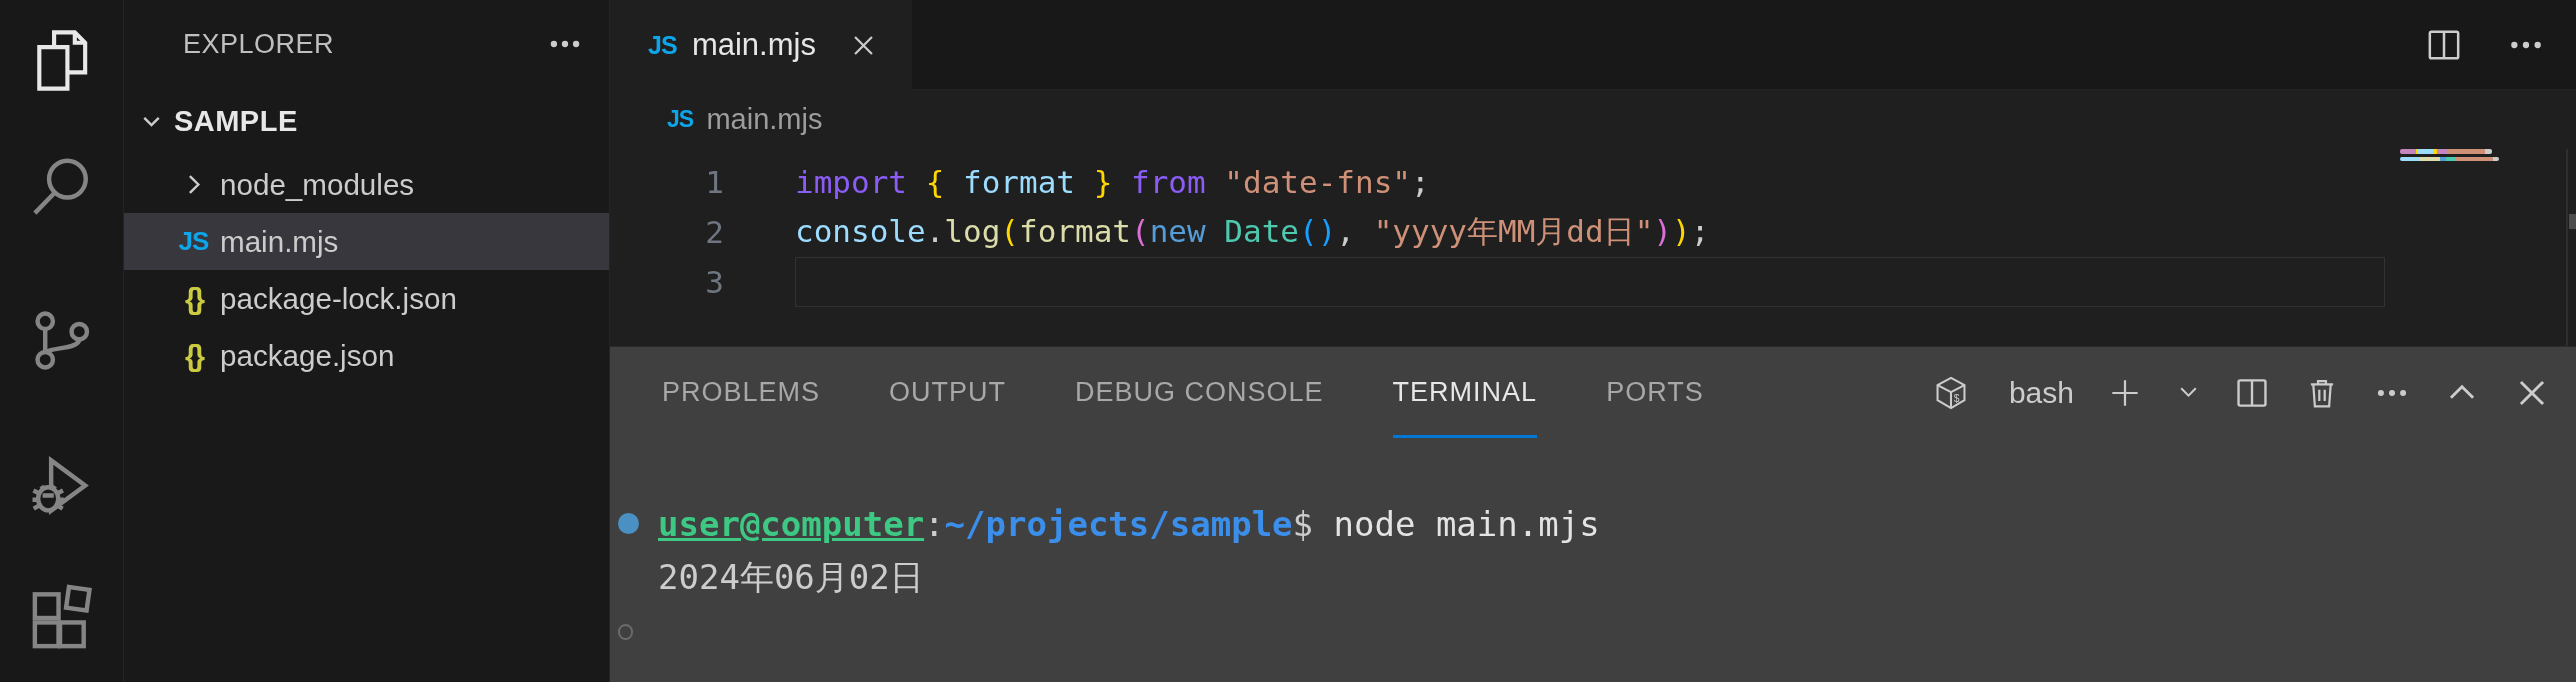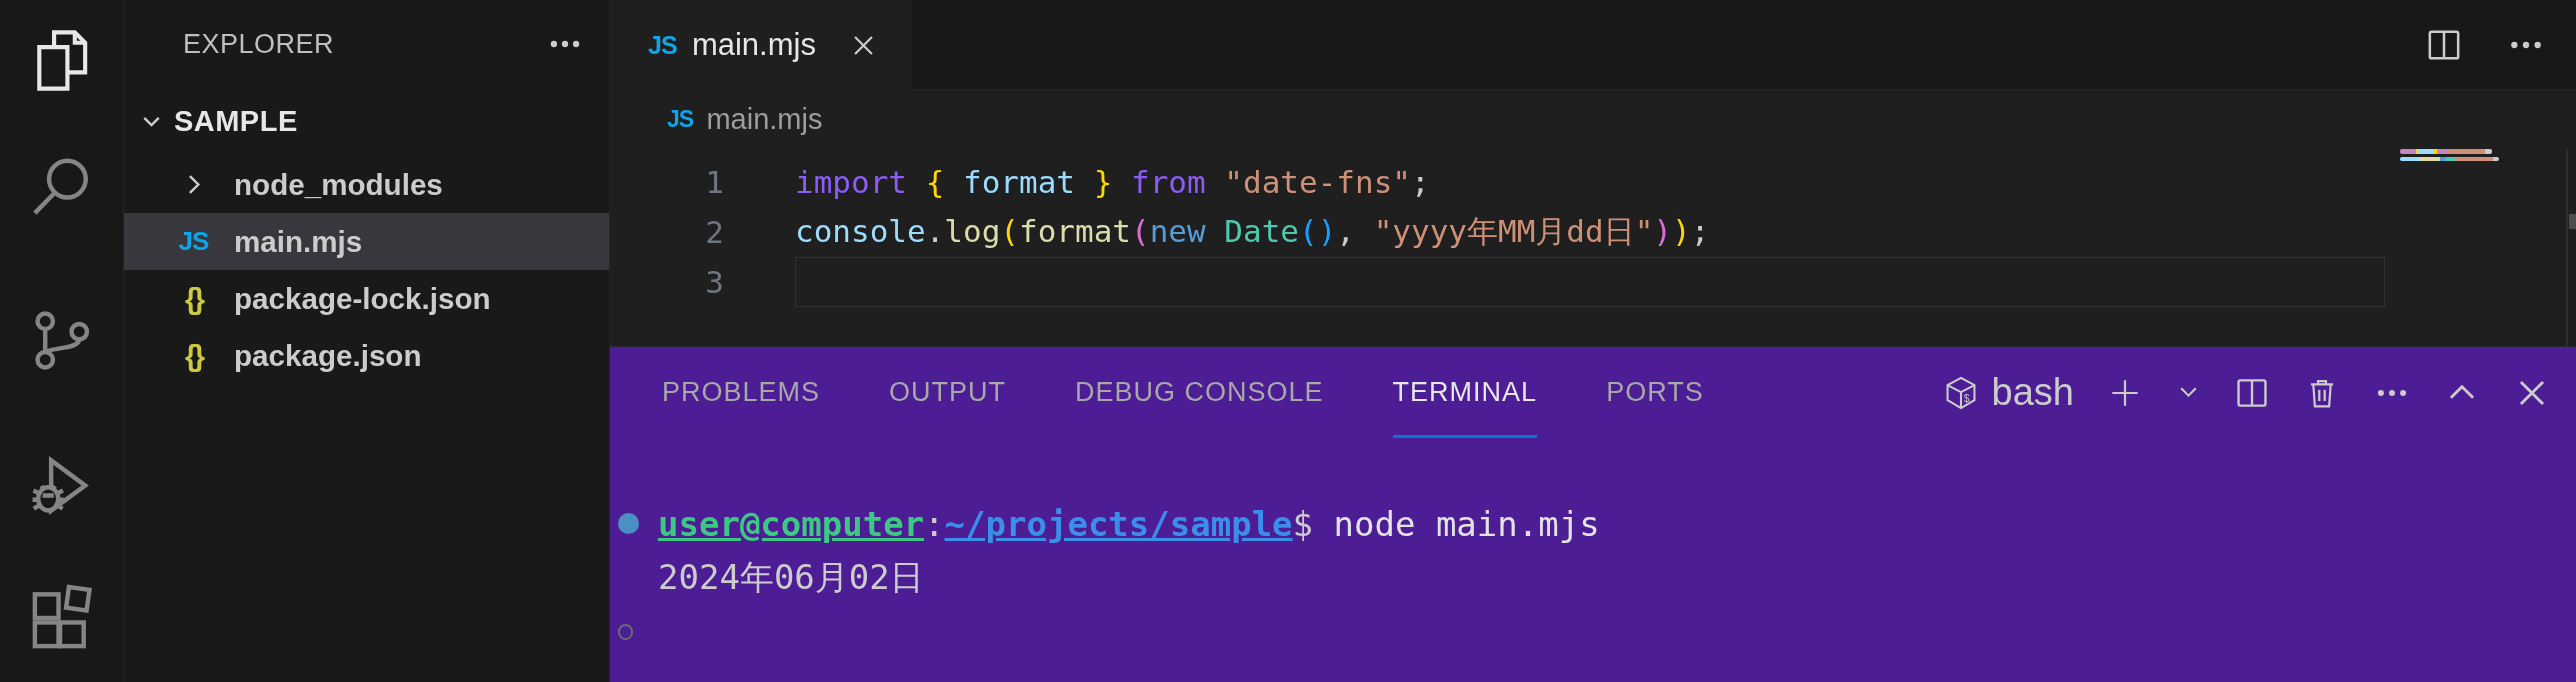--- a/index.html
+++ b/index.html
@@ -26,21 +26,21 @@
     display:flex; align-items:center; padding-left:13.3px; cursor:pointer; }
   .sb-section svg { width:29px; height:29px; margin-right:7.6px; }
   .sb-section-label { font-size:29px; font-weight:bold; color:#e7e7e7; letter-spacing:0.5px; }
   #file-tree { position:absolute; top:156px; left:0; right:0; }
   .tree-row { height:57px; display:flex; align-items:center; cursor:pointer; }
   .tree-row.selected { background:#37373d; }
   .tree-icon { width:51px; margin-left:44px; display:flex; align-items:center; justify-content:center; flex:none; }
   .tree-icon svg { width:30.5px; height:30.5px; }
   .badge-js { font-size:26px; font-weight:bold; color:#0ea5e9; letter-spacing:-1px; }
   .badge-json { font-size:29.6px; font-weight:bold; color:#cbcb41; letter-spacing:-2.9px; }
-  .tree-label { font-size:29.6px; color:#cccccc; margin-left:15px;font-weight:bold; }
+  .tree-label { font-size:29.6px; color:#cccccc; margin-left:1px; }
   
   .main { position:absolute; left:610px; top:0; right:0; height:683px; background:#1f1f1f; }
   .tabbar { position:absolute; top:0; left:0; right:0; height:90px; background:#181818;
     border-bottom:1.9px solid #242424; display:flex; }
   .tab { height:90px; padding:0 29px 0 38px; display:flex; align-items:center; gap:15.3px;
     background:#1f1f1f; cursor:pointer; position:relative; z-index:2; }
   .tab .badge-js { font-size:25px; }
   .tab-label { font-size:31px; color:#e7e7e7; }
   .tab-close { width:38px; height:38px; display:flex; align-items:center; justify-content:center;
     margin-left:13.3px; cursor:pointer; border-radius:5.7px; }
@@ -62,40 +62,40 @@
   .c-k { color:#8b5cf6; } .c-v { color:#9cdcfe; } .c-f { color:#dcdcaa; }
   .c-s { color:#ce9178; } .c-p { color:#cccccc; } .c-n { color:#569cd6; }
   .c-t { color:#4ec9b0; } .c-b1 { color:#ffd700; } .c-b2 { color:#da70d6; } .c-b3 { color:#179fff; }
   .minimap { position:absolute; left:1790px; top:149px; width:133px; cursor:pointer; }
   .mm-bar { height:4.8px; border-radius:1.9px; margin-bottom:2.9px; }
   .mm1 { width:92px; background:linear-gradient(90deg,#c586c0 0 17%,#ffd700 17% 20%,#9cdcfe 20% 37%,#ffd700 37% 40%,#c586c0 40% 52%,#ce9178 52% 92%,#cccccc 92% 100%); }
   .mm2 { width:99px; background:linear-gradient(90deg,#9cdcfe 0 20%,#dcdcaa 20% 40%,#569cd6 40% 46%,#4ec9b0 46% 56%,#ce9178 56% 94%,#cccccc 94% 100%); }
   .right-rule { position:absolute; left:1956px; top:149px; width:1.9px; height:197px; background:#2e2e2e; }
   .scroll-slider { position:absolute; left:1959px; top:214px; width:6.7px; height:15.3px; background:#4d4d4d; cursor:pointer; }
   
-  .panel { position:absolute; left:0; right:0; top:346px; bottom:0; background:#4c1d95; border-top:1.9px solid #2b2b2b; }
+  .panel { position:absolute; left:0; right:0; top:346px; bottom:0; background:#404040; border-top:1.9px solid #2b2b2b; }
   .panel-header { height:91px; display:flex; align-items:center; justify-content:space-between;
     padding:0 25px 0 52px; }
   #panel-tabs { display:flex; height:91px; }
   .panel-tab { height:91px; display:flex; align-items:center; margin-right:69px;
     font-size:27px; letter-spacing:1px; color:#a8a8a8; cursor:pointer; }
   .panel-tab.active { color:#e7e7e7; border-bottom:3.8px solid #0078d4; padding-top:3.8px; }
   .panel-toolbar { display:flex; align-items:center; gap:32px; }
   .pt-item { display:flex; align-items:center; gap:11.4px; cursor:pointer; }
   .pt-item svg { width:38px; height:38px; }
   .pt-item.small svg { width:25px; height:25px; }
-  .shell-label { font-size:38px; color:#cccccc; }
+  .shell-label { font-size:30px; color:#cccccc;margin-left:28px; }
   .term-body { position:absolute; top:148px; left:0; right:0; bottom:0; padding-top:1.9px;
     font-family:"DejaVu Sans Mono", monospace; font-size:34px; cursor:text; }
   .term-row { height:54px; display:flex; align-items:center; }
   .deco { width:48px; padding-left:7.6px; flex:none; display:flex; align-items:center; }
   .dot-filled { width:21px; height:21px; border-radius:50%; background:#4a90c2; }
   .dot-outline { width:15.3px; height:15.3px; border-radius:50%; border:2.9px solid #6b6b6b; }
   .t-user { color:#3dc983; font-weight:bold;text-decoration:underline; }
-  .t-path { color:#3b8eea; font-weight:bold;text-decoration:underline; }
+  .t-path { color:#3b8eea; font-weight:bold; }
   .t-plain { color:#cccccc; }
   .t-cmd { color:#e3e3e3; }
   .t-out { color:#cccccc; }
   .cursor-block { display:inline-block; width:19px; height:42px; background:#cfcfcf;
     margin-left:9.5px; vertical-align:middle; }
   .ws { white-space:pre; }
 </style>
 </head>
 <body>
 

